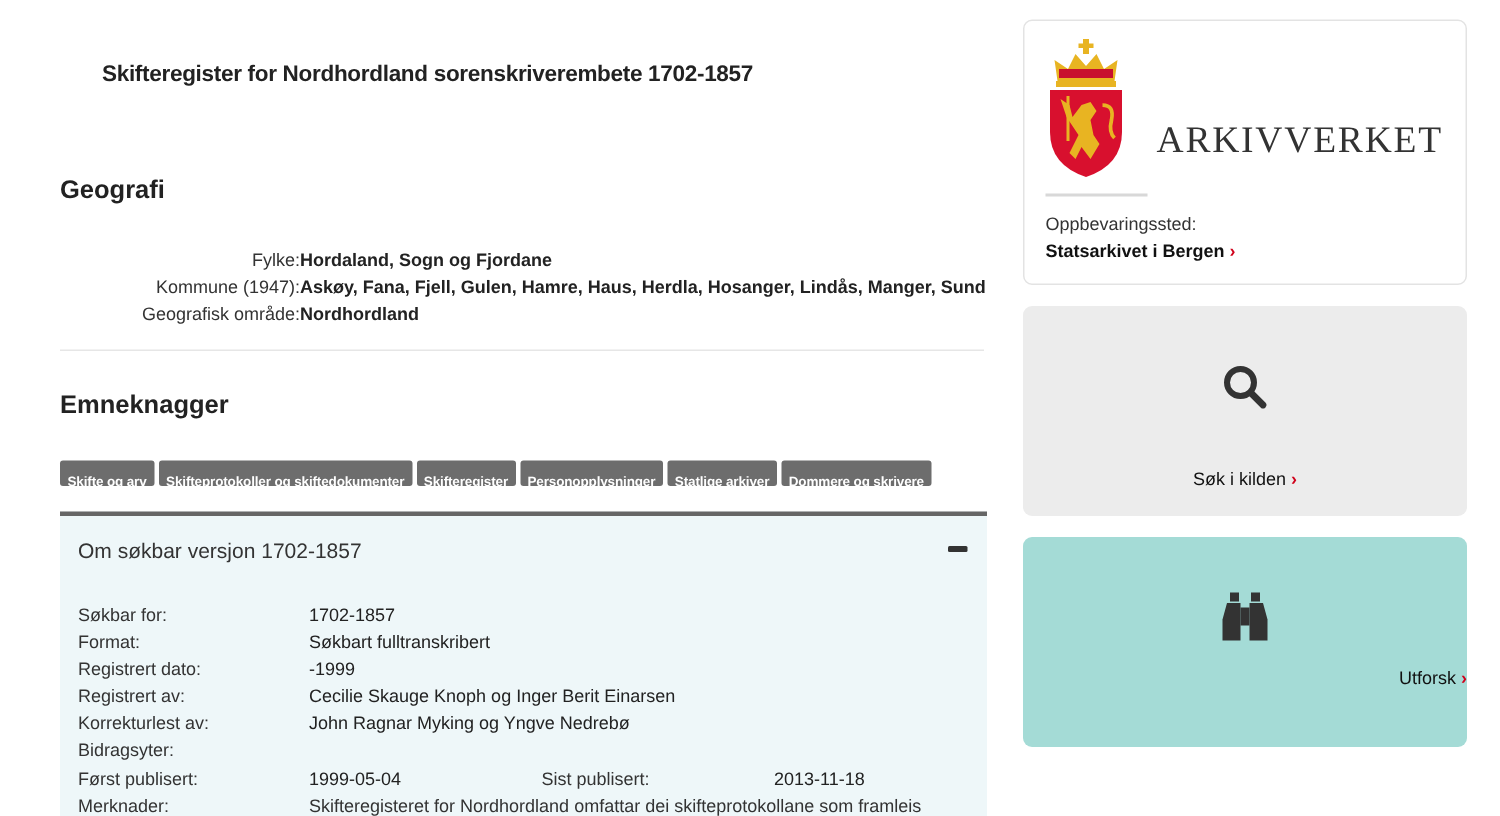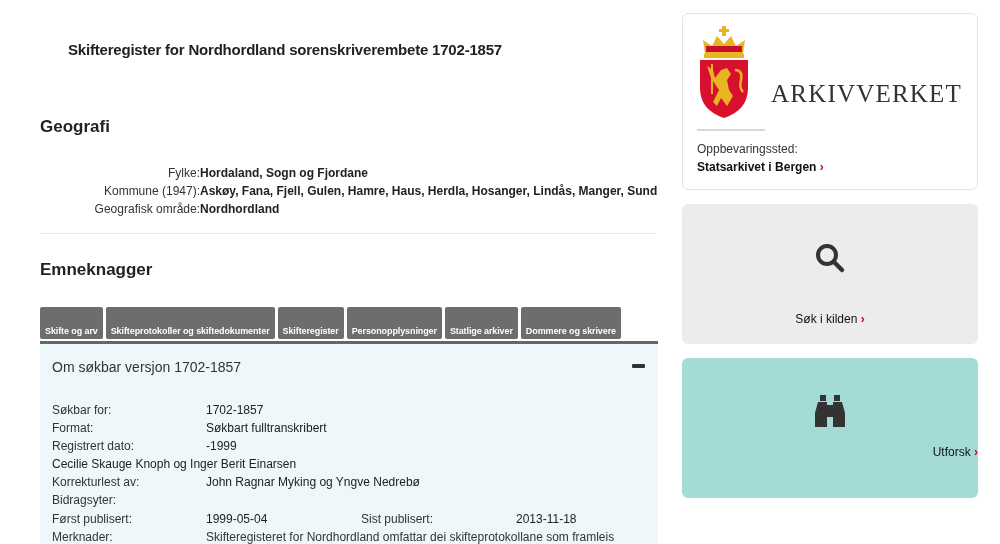--- a/index.html
+++ b/index.html
@@ -13,21 +13,21 @@
     .tags-title { top: 260px; }
 
     .geo-table { position: absolute; left: 0; top: 164px; width: 618px; font-size: 12px; line-height: 18px; }
     .geo-row { display: flex; text-align: right; }
     .geo-label { width: 160px; color: #333; }
     .geo-value { font-weight: bold; color: #222; }
 
     .divider { position: absolute; left: 0; top: 233px; width: 616px; height: 1px; background: #e6e6e6; }
 
     .tags { position: absolute; left: 0; top: 307px; display: flex; gap: 3px; }
-    .tag { background: #6d6d6d; color: #fff; font-size: 9px; font-weight: bold; padding: 16px 5px; height: 17px; line-height: 17px; border-radius: 2px; white-space: nowrap; letter-spacing: -0.1px; }
+    .tag { background: #6d6d6d; color: #fff; font-size: 9px; font-weight: bold; padding: 6px 5px; height: 17px; line-height: 17px; border-radius: 2px; white-space: nowrap; letter-spacing: -0.1px; }
 
     .panel { position: absolute; left: 0; top: 341px; width: 618px; height: 210px; background: #eef7f9; border-top: 3px solid #666; }
     .panel-header { position: absolute; left: 12px; top: 15px; font-size: 14px; color: #333; }
     .collapse-btn { position: absolute; left: 592px; top: 20px; width: 13px; height: 4px; background: #333; border-radius: 1px; cursor: pointer; }
     .panel-rows { position: absolute; left: 12px; top: 57px; font-size: 12px; line-height: 18.1px; }
     .p-row { display: flex; height: 18.1px; }
     .p-label { width: 154px; color: #333; }
     .p-value { font-weight: normal; color: #222; }
     .p-value.normal { font-weight: normal; color: #333; }
     .p-value.w { width: 155px; }
@@ -95,20 +95,21 @@
       </div>
       <div class="p-row">
         <span class="p-label">Format:</span>
         <span class="p-value">Søkbart fulltranskribert</span>
       </div>
       <div class="p-row">
         <span class="p-label">Registrert dato:</span>
         <span class="p-value">-1999</span>
       </div>
       <div class="p-row">
+        <span class="p-label">Registrert av:</span>
         <span class="p-value">Cecilie Skauge Knoph og Inger Berit Einarsen</span>
       </div>
       <div class="p-row">
         <span class="p-label">Korrekturlest av:</span>
         <span class="p-value">John Ragnar Myking og Yngve Nedrebø</span>
       </div>
       <div class="p-row">
         <span class="p-label">Bidragsyter:</span>
         <span class="p-value"></span>
       </div>

